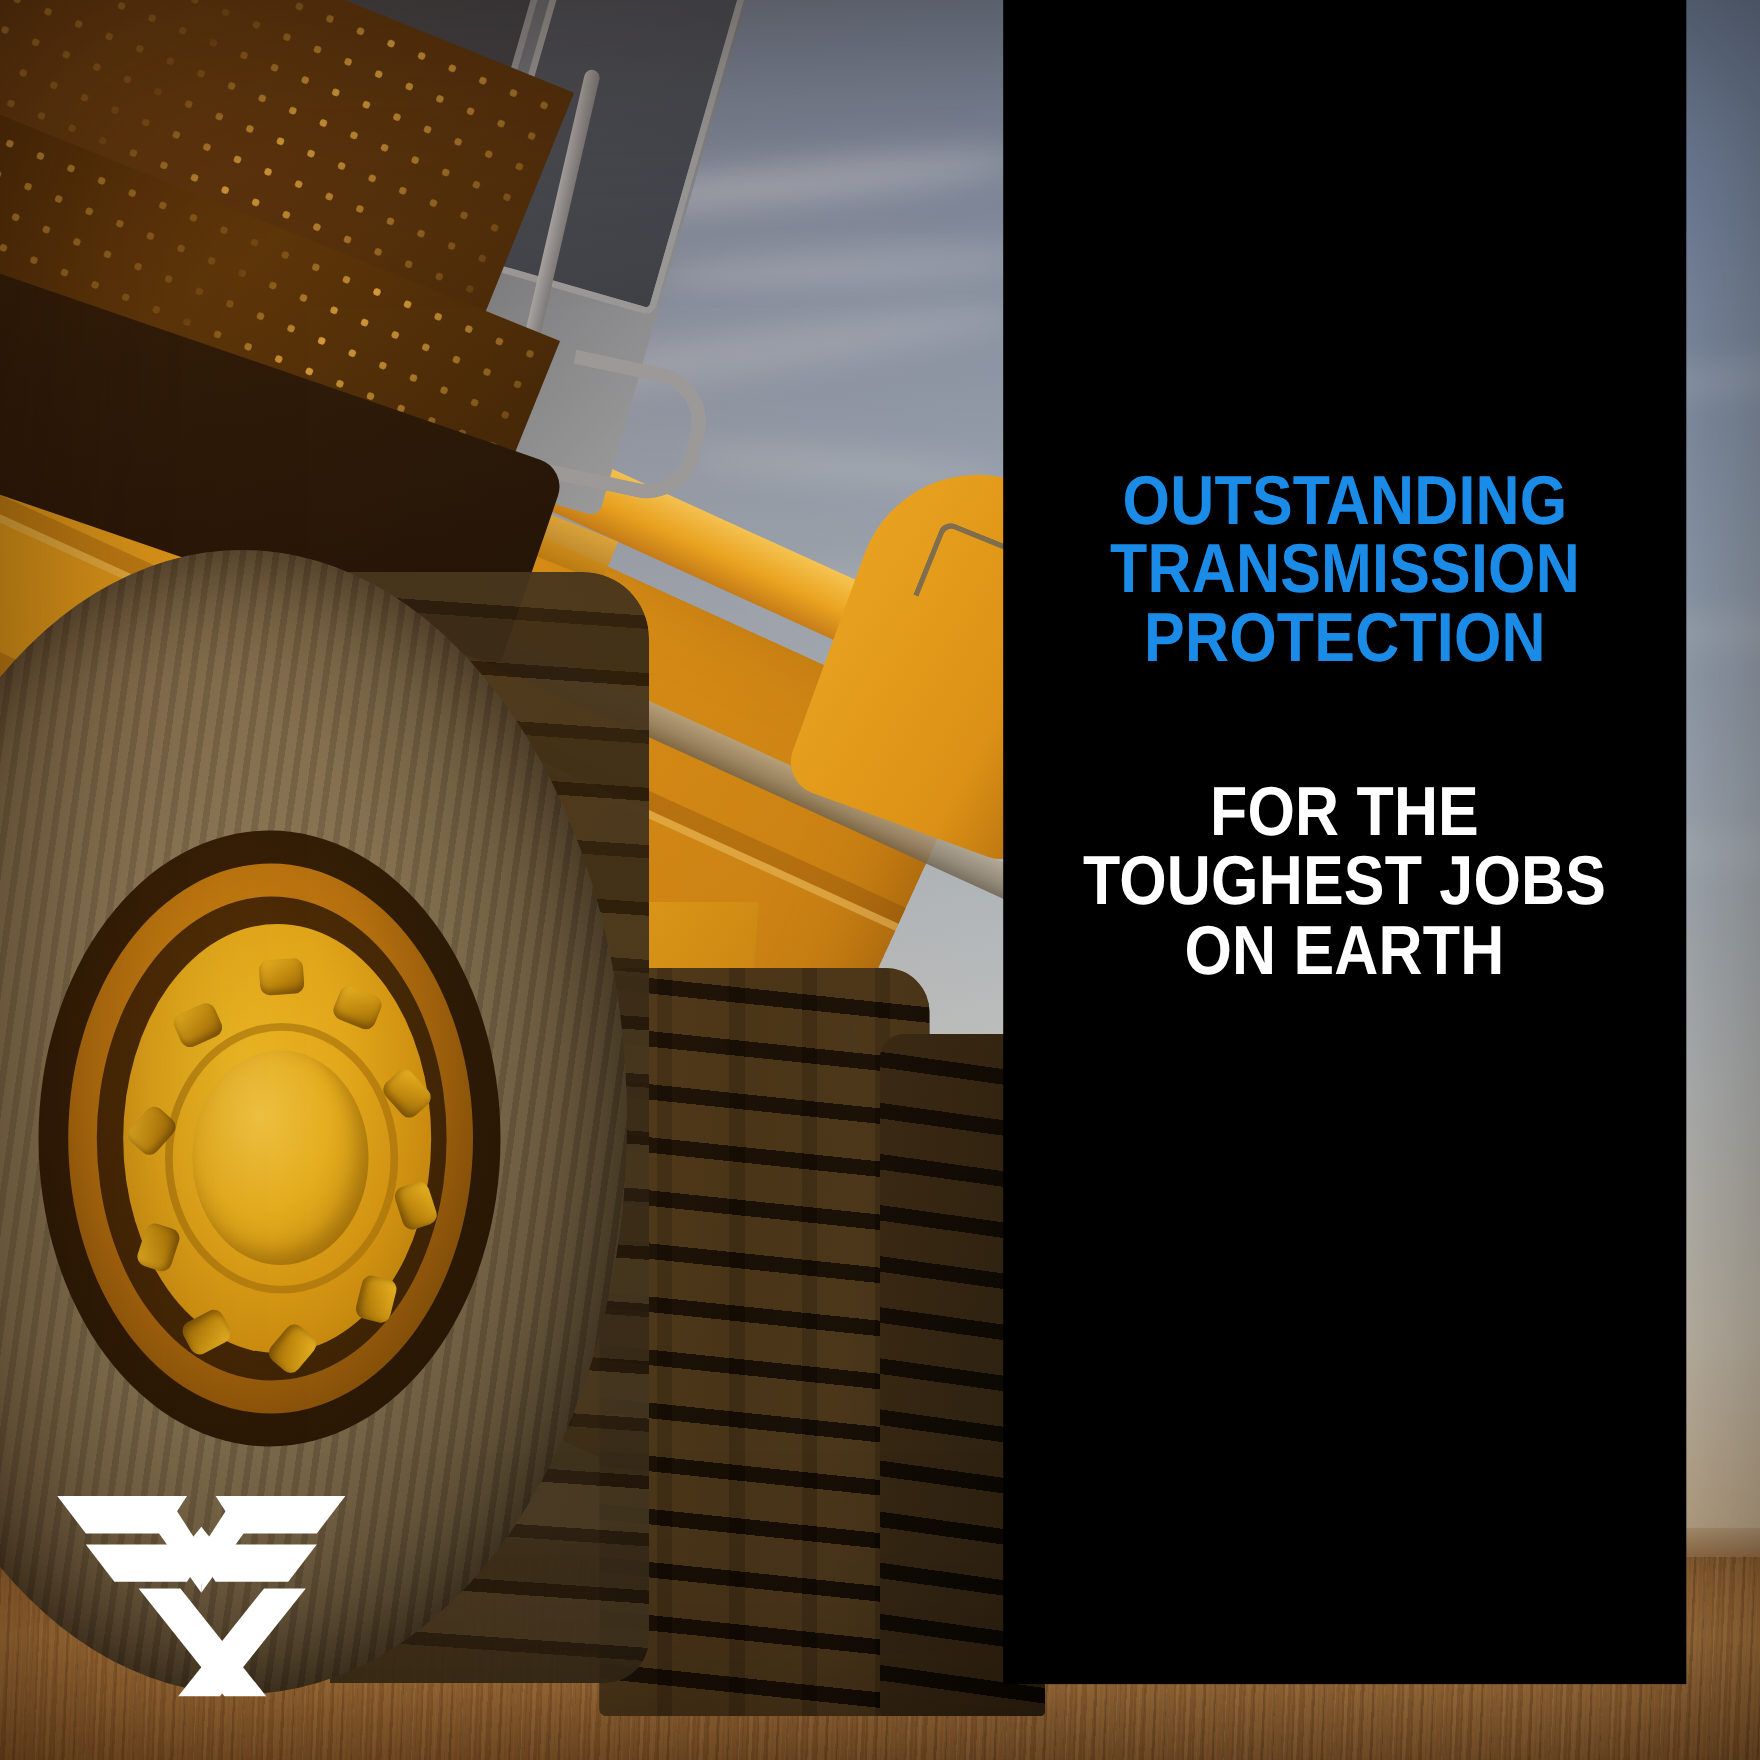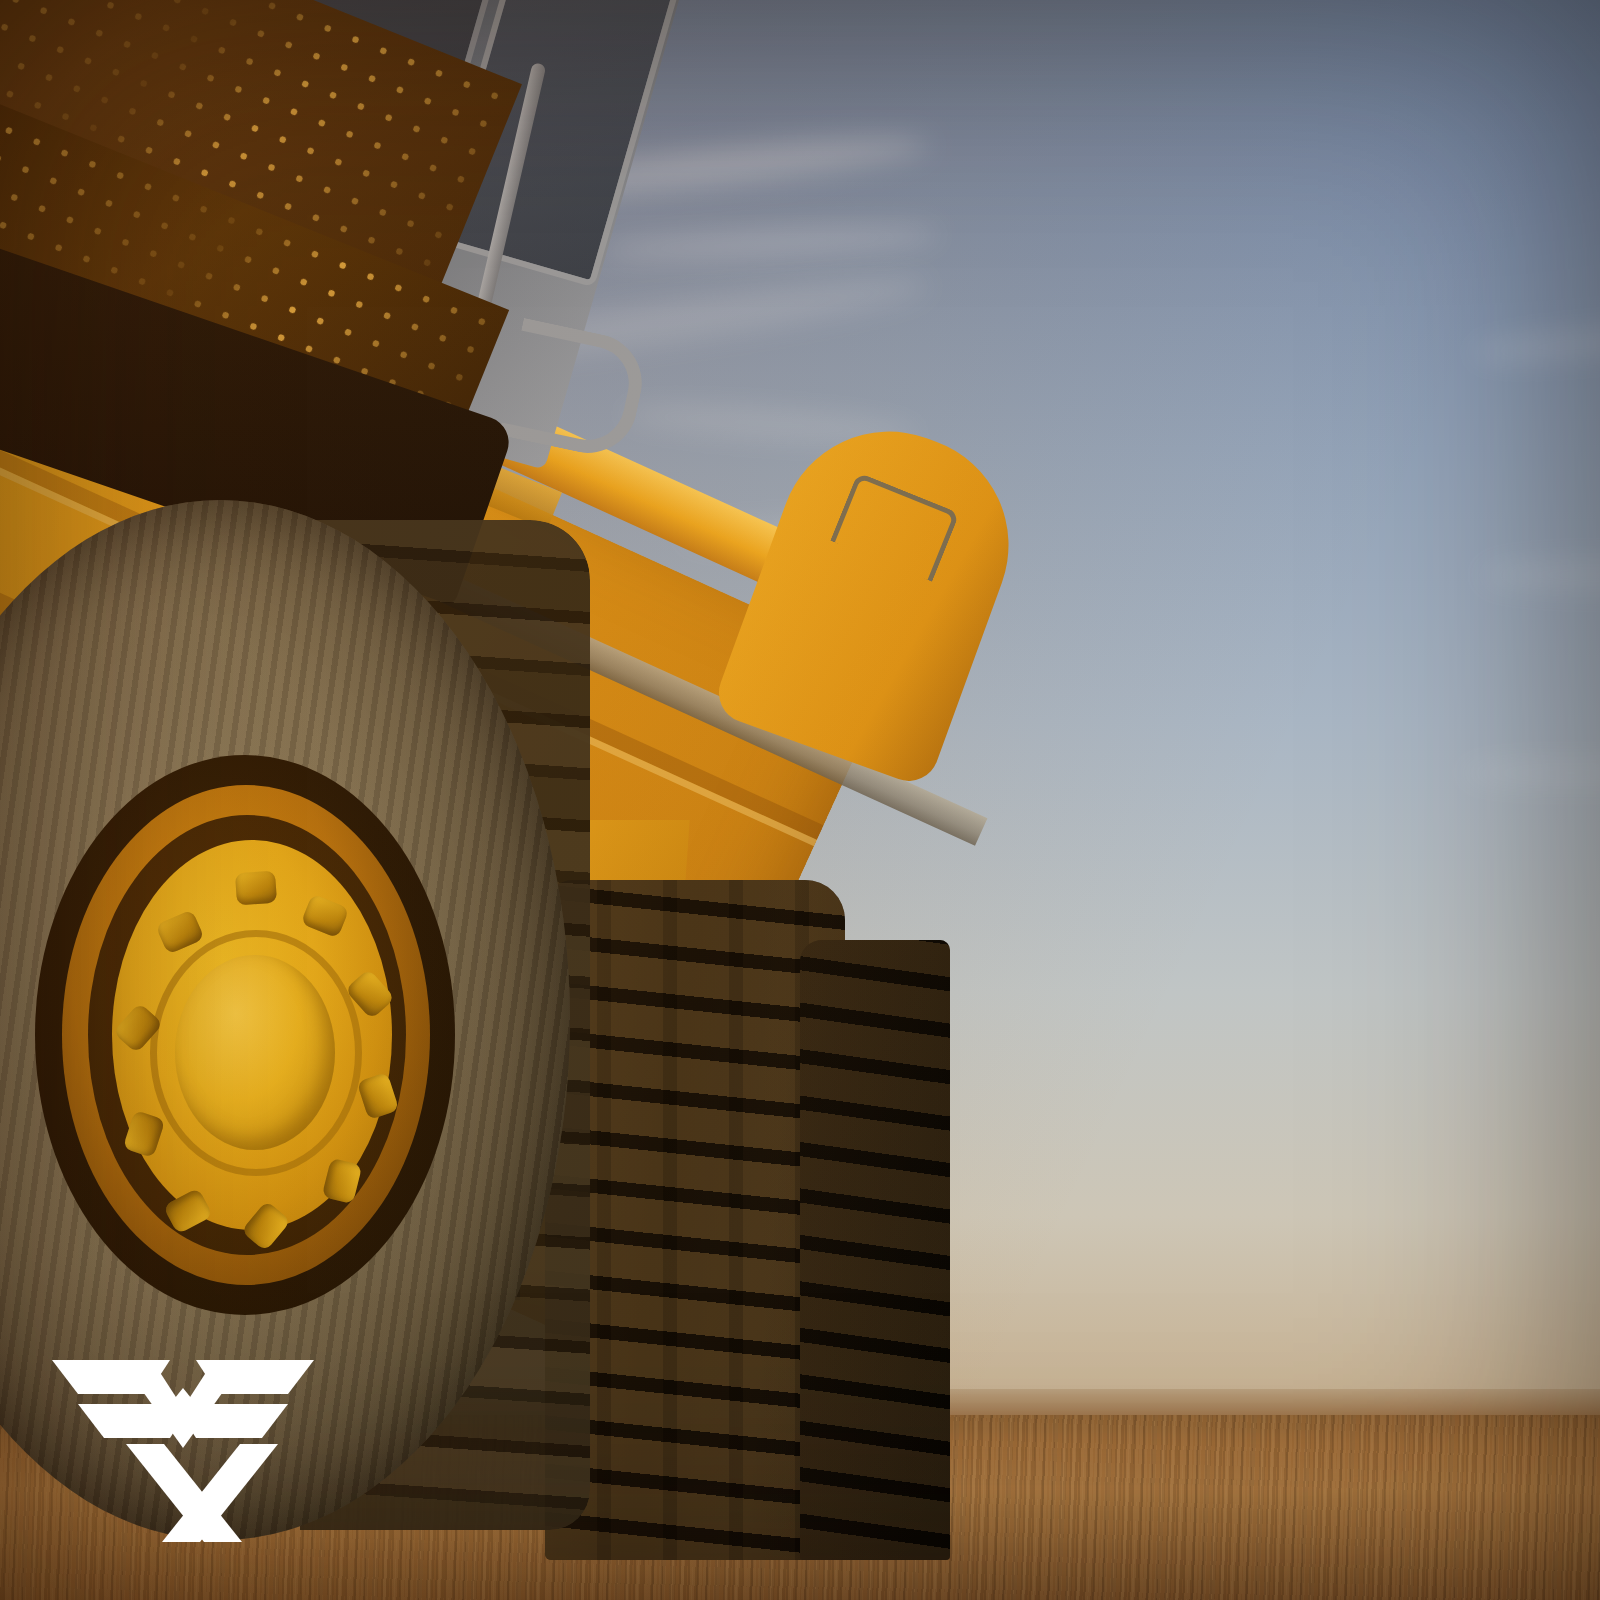--- a/index.html
+++ b/index.html
@@ -363,20 +363,28 @@
       <div class="lug" style="left:168px;top:1195px;transform:rotate(152deg);"></div>
       <div class="lug" style="left:124px;top:1118px;transform:rotate(-72deg);"></div>
       <div class="lug" style="left:118px;top:1012px;transform:rotate(-48deg);"></div>
       <div class="lug" style="left:160px;top:916px;transform:rotate(-24deg);"></div>
     </div>
 
     <div class="warm"></div>
     <div class="vign"></div>
   </div>
 
+  <div class="panel">
+    <div class="headline">OUTSTANDING
+TRANSMISSION
+PROTECTION</div>
+    <div class="subline">FOR THE
+TOUGHEST JOBS
+ON EARTH</div>
+  </div>
 
   <div class="logo">
     <svg viewBox="0 0 262 192" xmlns="http://www.w3.org/2000/svg" aria-hidden="true">
       <g fill="#ffffff">
 
         <polygon points="0,8 118,8 96,42 26,42"></polygon>
 
         <polygon points="26,52 140,52 118,86 52,86"></polygon>
 
         <polygon points="144,8 262,8 236,42 166,42"></polygon>

